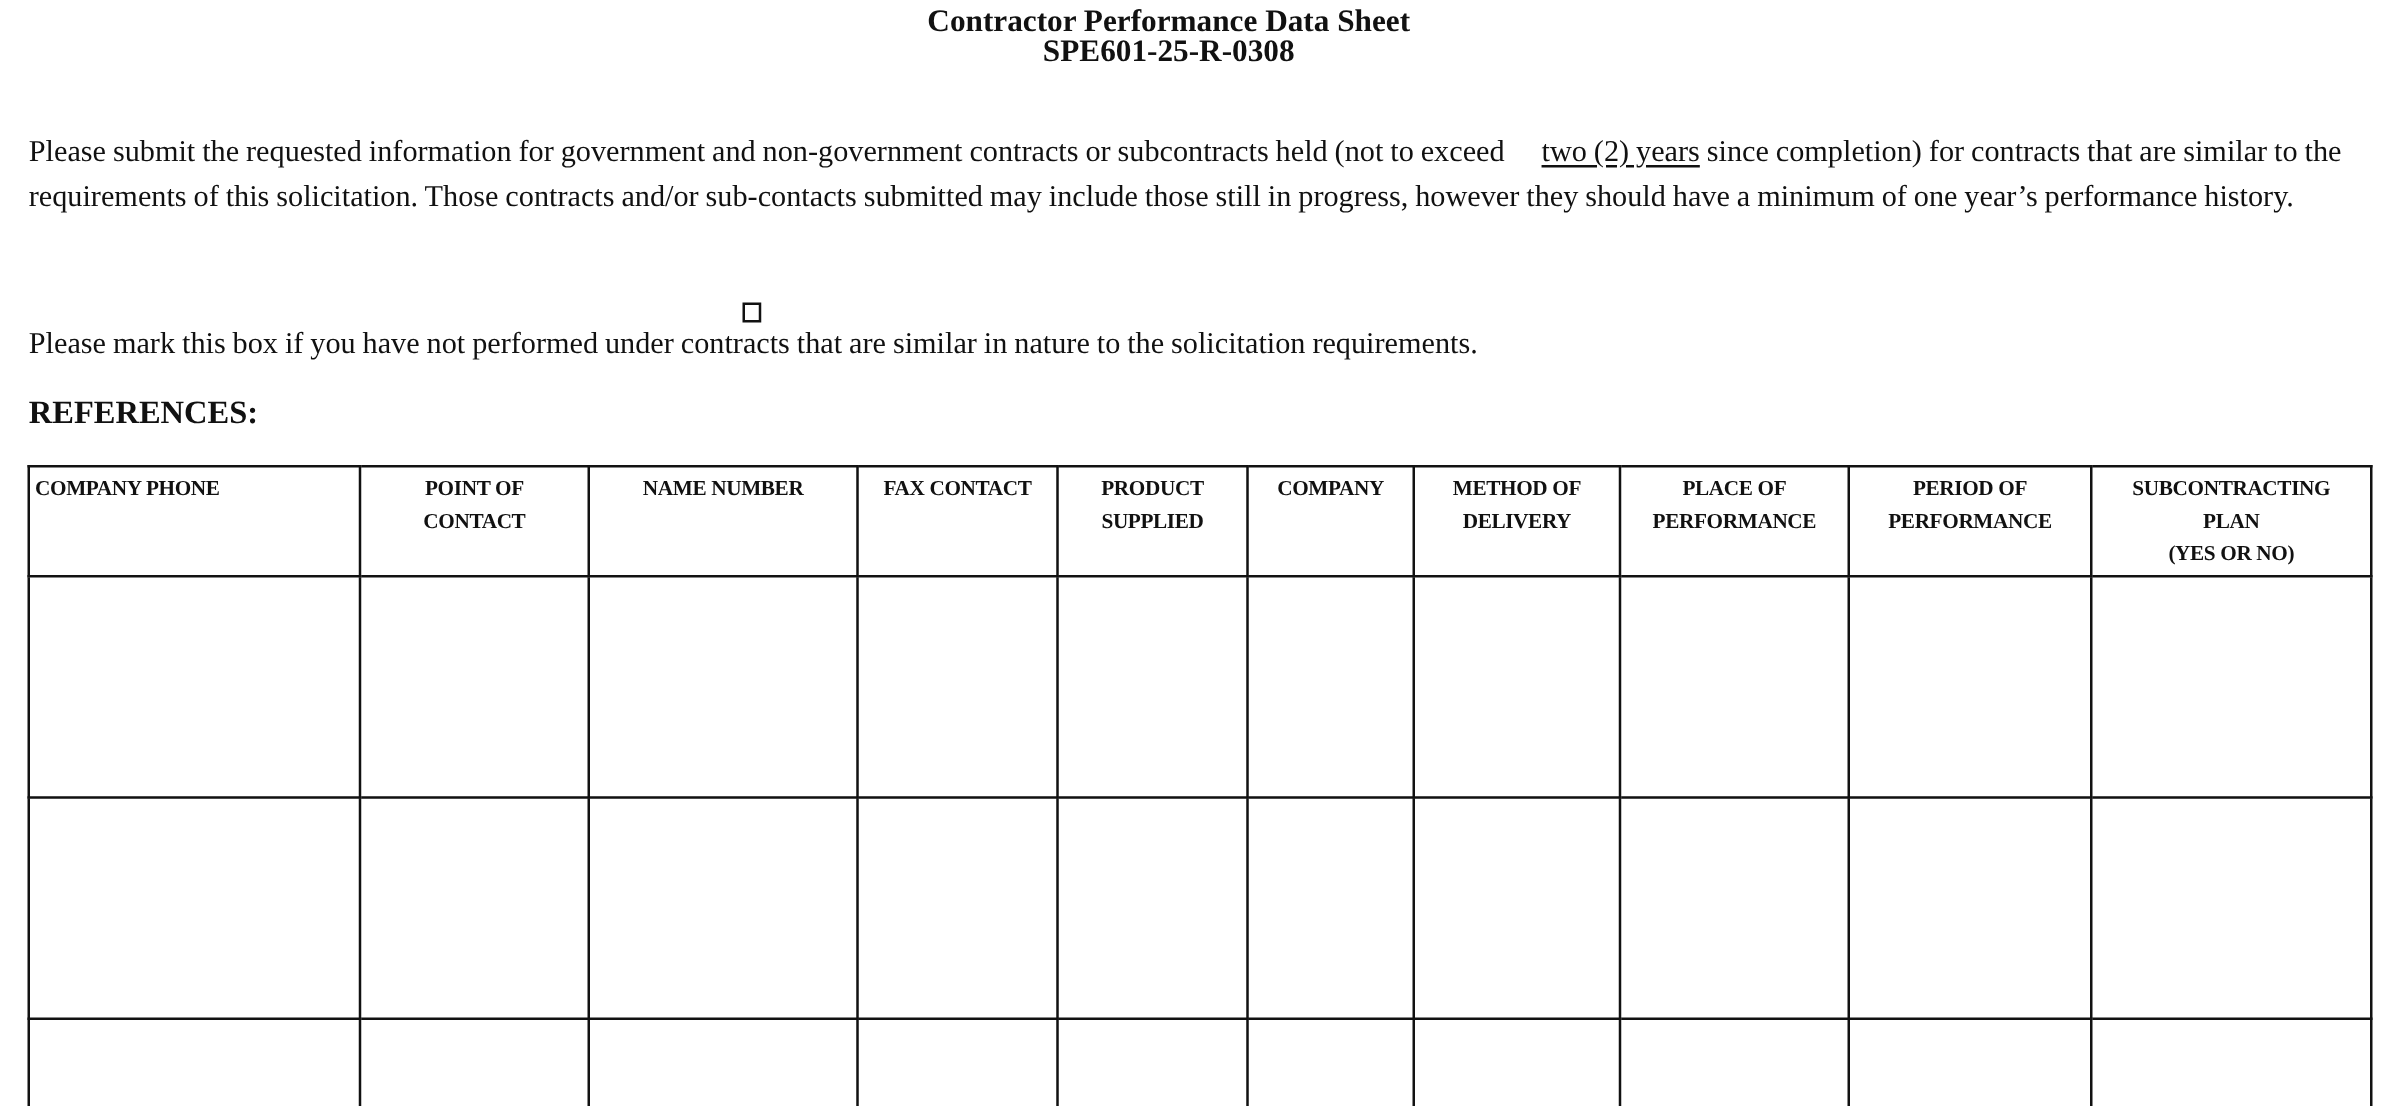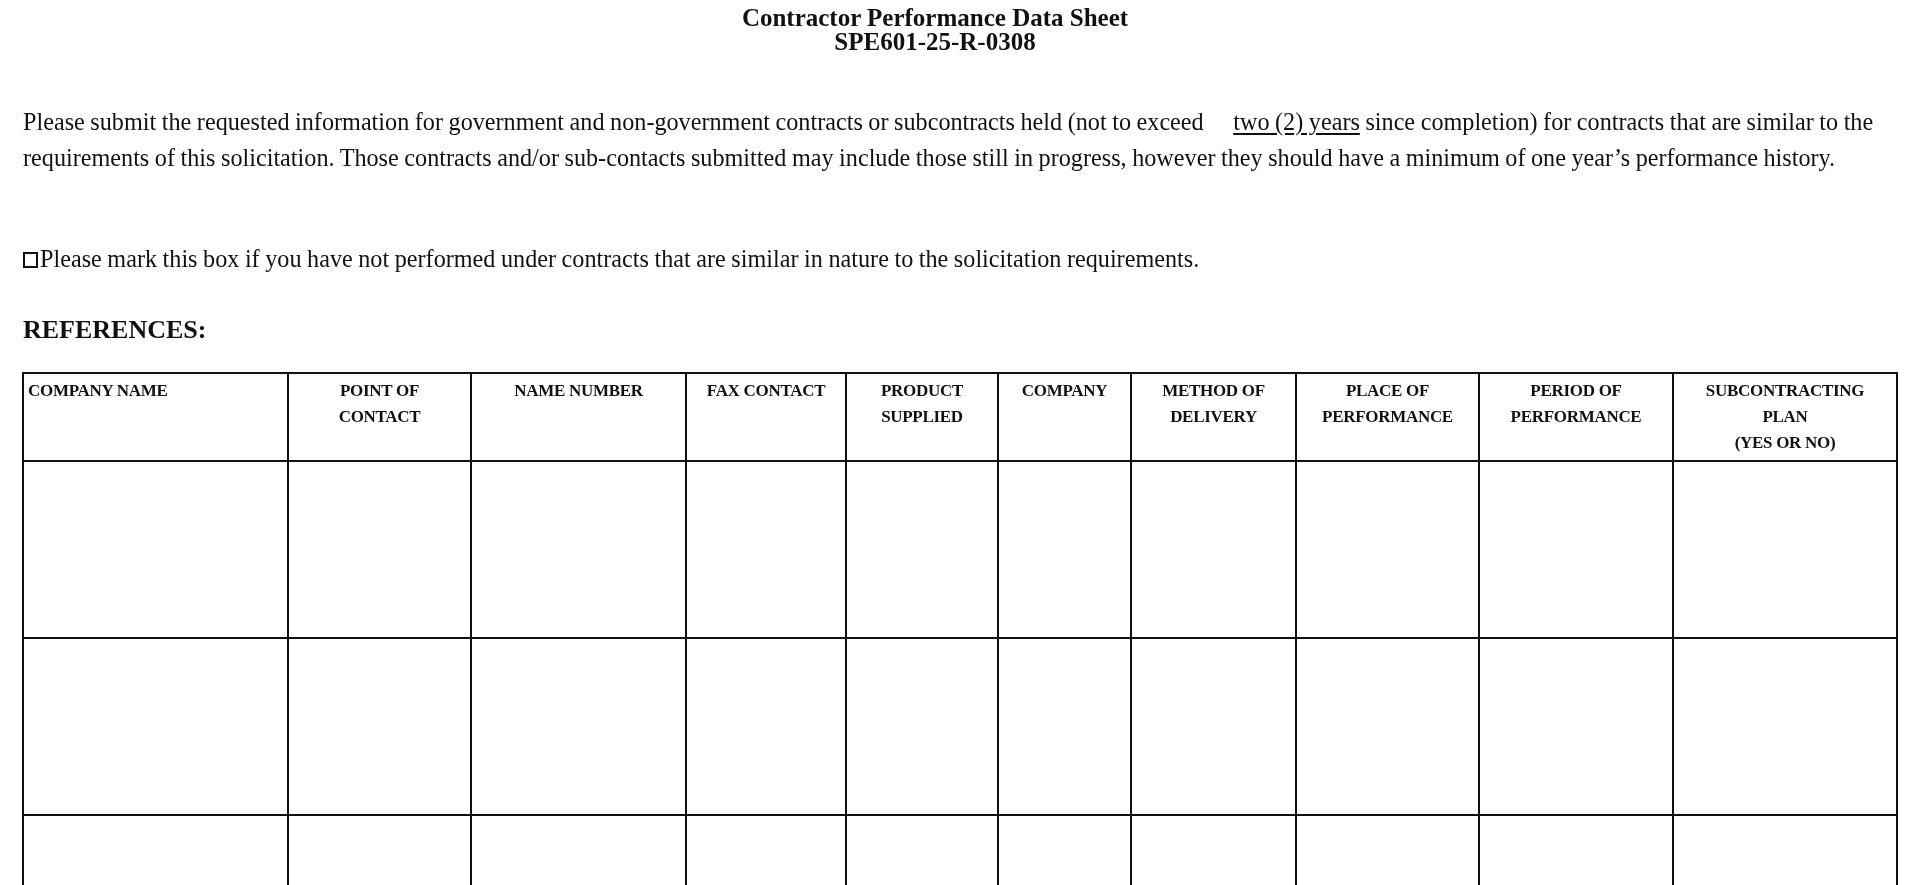--- a/index.html
+++ b/index.html
@@ -40,20 +40,21 @@
 
     .checkbox-line {
       position: absolute;
       left: 23px;
       top: 241px;
       font-size: 24.2px;
       line-height: 36px;
       display: flex;
       align-items: center;
       word-spacing: -0.5px;
+      flex-direction: column;
     }
     .checkbox {
       display: inline-block;
       width: 15px;
       height: 16px;
       border: 2px solid #111;
       box-sizing: border-box;
       margin-right: 2px;
       position: relative;
       top: 1px;
@@ -122,21 +123,21 @@
       <col style="width: 160px;">
       <col style="width: 152px;">
       <col style="width: 133px;">
       <col style="width: 165px;">
       <col style="width: 183px;">
       <col style="width: 194px;">
       <col style="width: 224px;">
     </colgroup>
   <thead>
     <tr id="header-row">
-        <th class="left">COMPANY NAME</th>
+        <th class="left">COMPANY PHONE</th>
         <th>POINT OF<br>CONTACT</th>
         <th>NAME NUMBER</th>
         <th>FAX CONTACT</th>
         <th>PRODUCT<br>SUPPLIED</th>
         <th>COMPANY</th>
         <th>METHOD OF<br>DELIVERY</th>
         <th>PLACE OF<br>PERFORMANCE</th>
         <th>PERIOD OF<br>PERFORMANCE</th>
         <th>SUBCONTRACTING<br>PLAN<br>(YES OR NO)</th>
       </tr>

